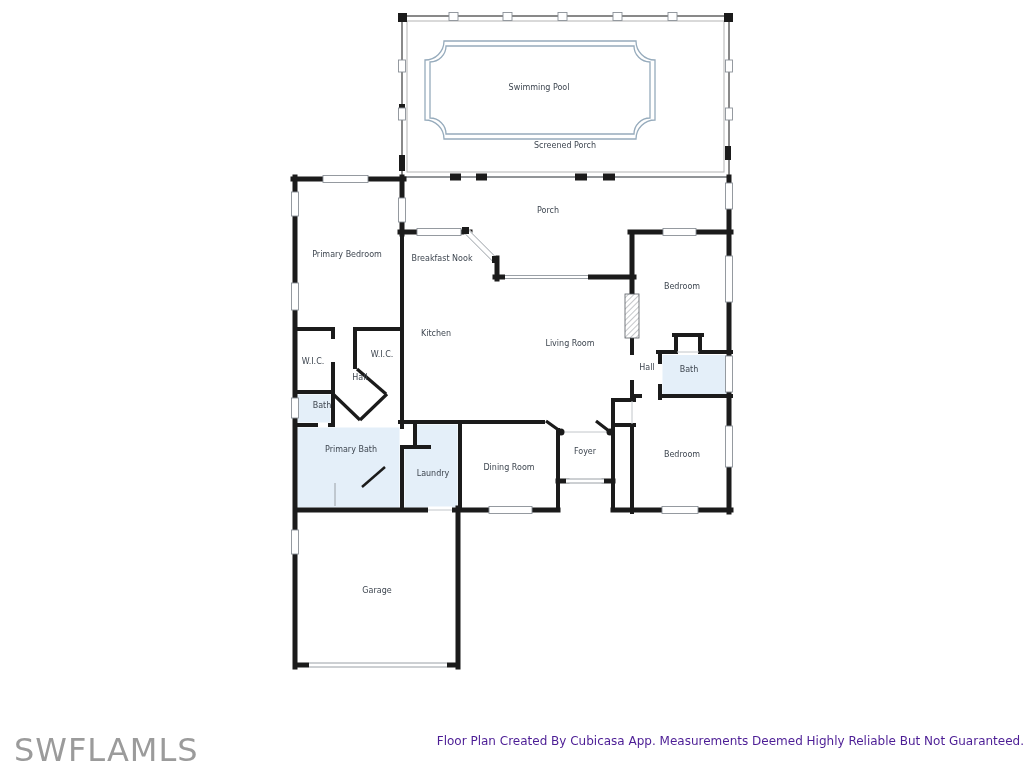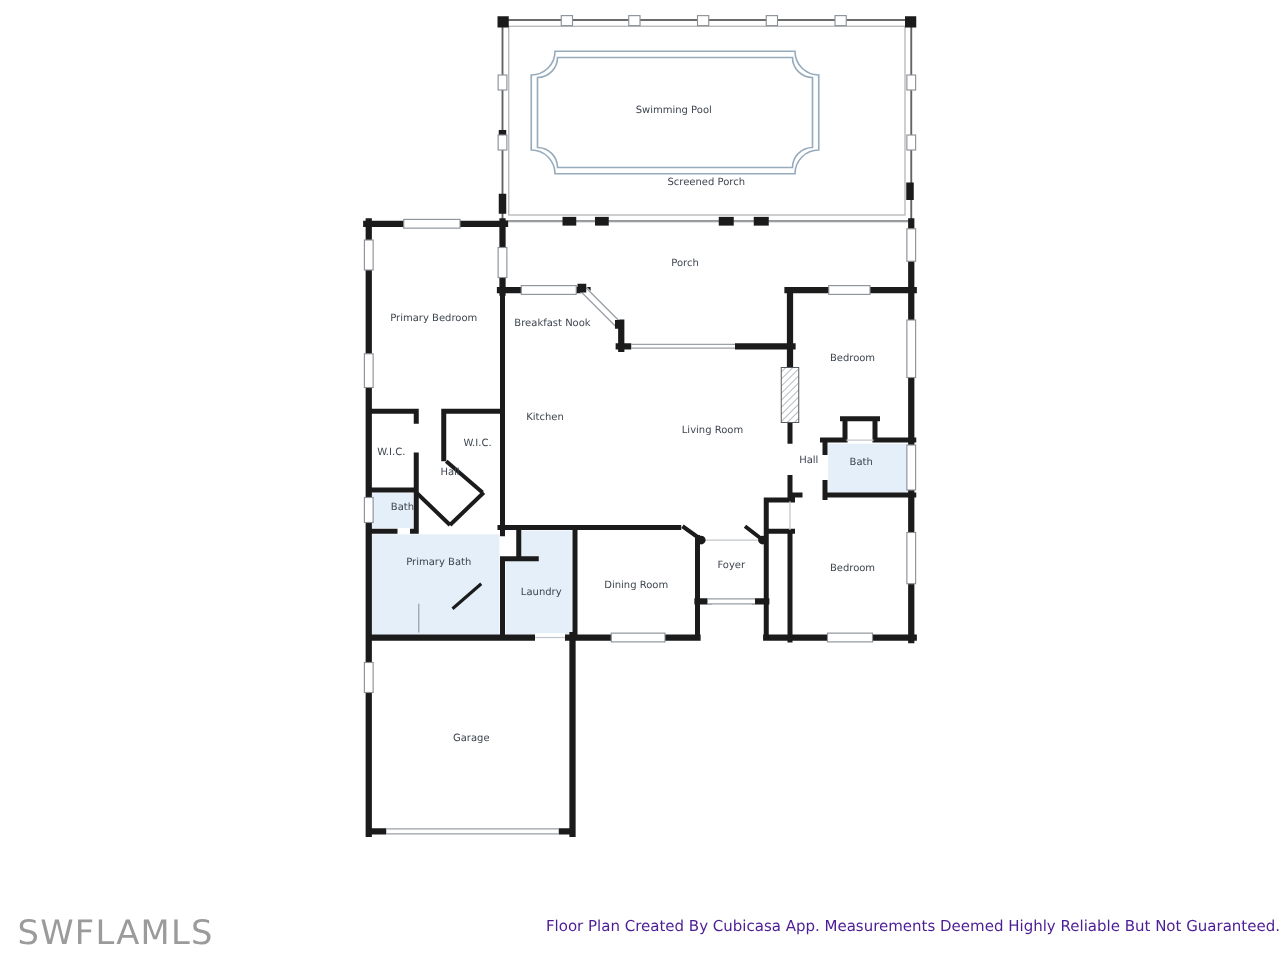--- a/index.html
+++ b/index.html
@@ -15,21 +15,21 @@
   .leaf{stroke:#1b1b1b;stroke-width:3.2;fill:none;stroke-linecap:butt;}
   .win{fill:#ffffff;stroke:#8a9097;stroke-width:0.9;}
   .thin{stroke:#9aa0a6;stroke-width:1;fill:none;}
   .thin-lt{stroke:#c2c6ca;stroke-width:1;fill:none;}
   .blk{fill:#1b1b1b;}
   .screen-outer{fill:none;stroke:#636363;stroke-width:1.5;}
   .screen-inner{fill:none;stroke:#b3b3b3;stroke-width:1;}
   .pool-line{stroke:#96abbc;stroke-width:1.3;fill:none;}
   .watermark{
      position:absolute;left:14px;top:731px;
-     font-size:27px;letter-spacing:1px;color:#9b9b9b;
+     font-size:32px;letter-spacing:1px;color:#9b9b9b;
      font-family:"DejaVu Sans","Liberation Sans",sans-serif;
   }
   .disclaimer{
      position:absolute;left:0;top:734px;width:1024px;text-align:right;
      font-size:12px;color:#4c1d95;
      font-family:"DejaVu Sans","Liberation Sans",sans-serif;
   }
 </style>
 </head>
 <body>

